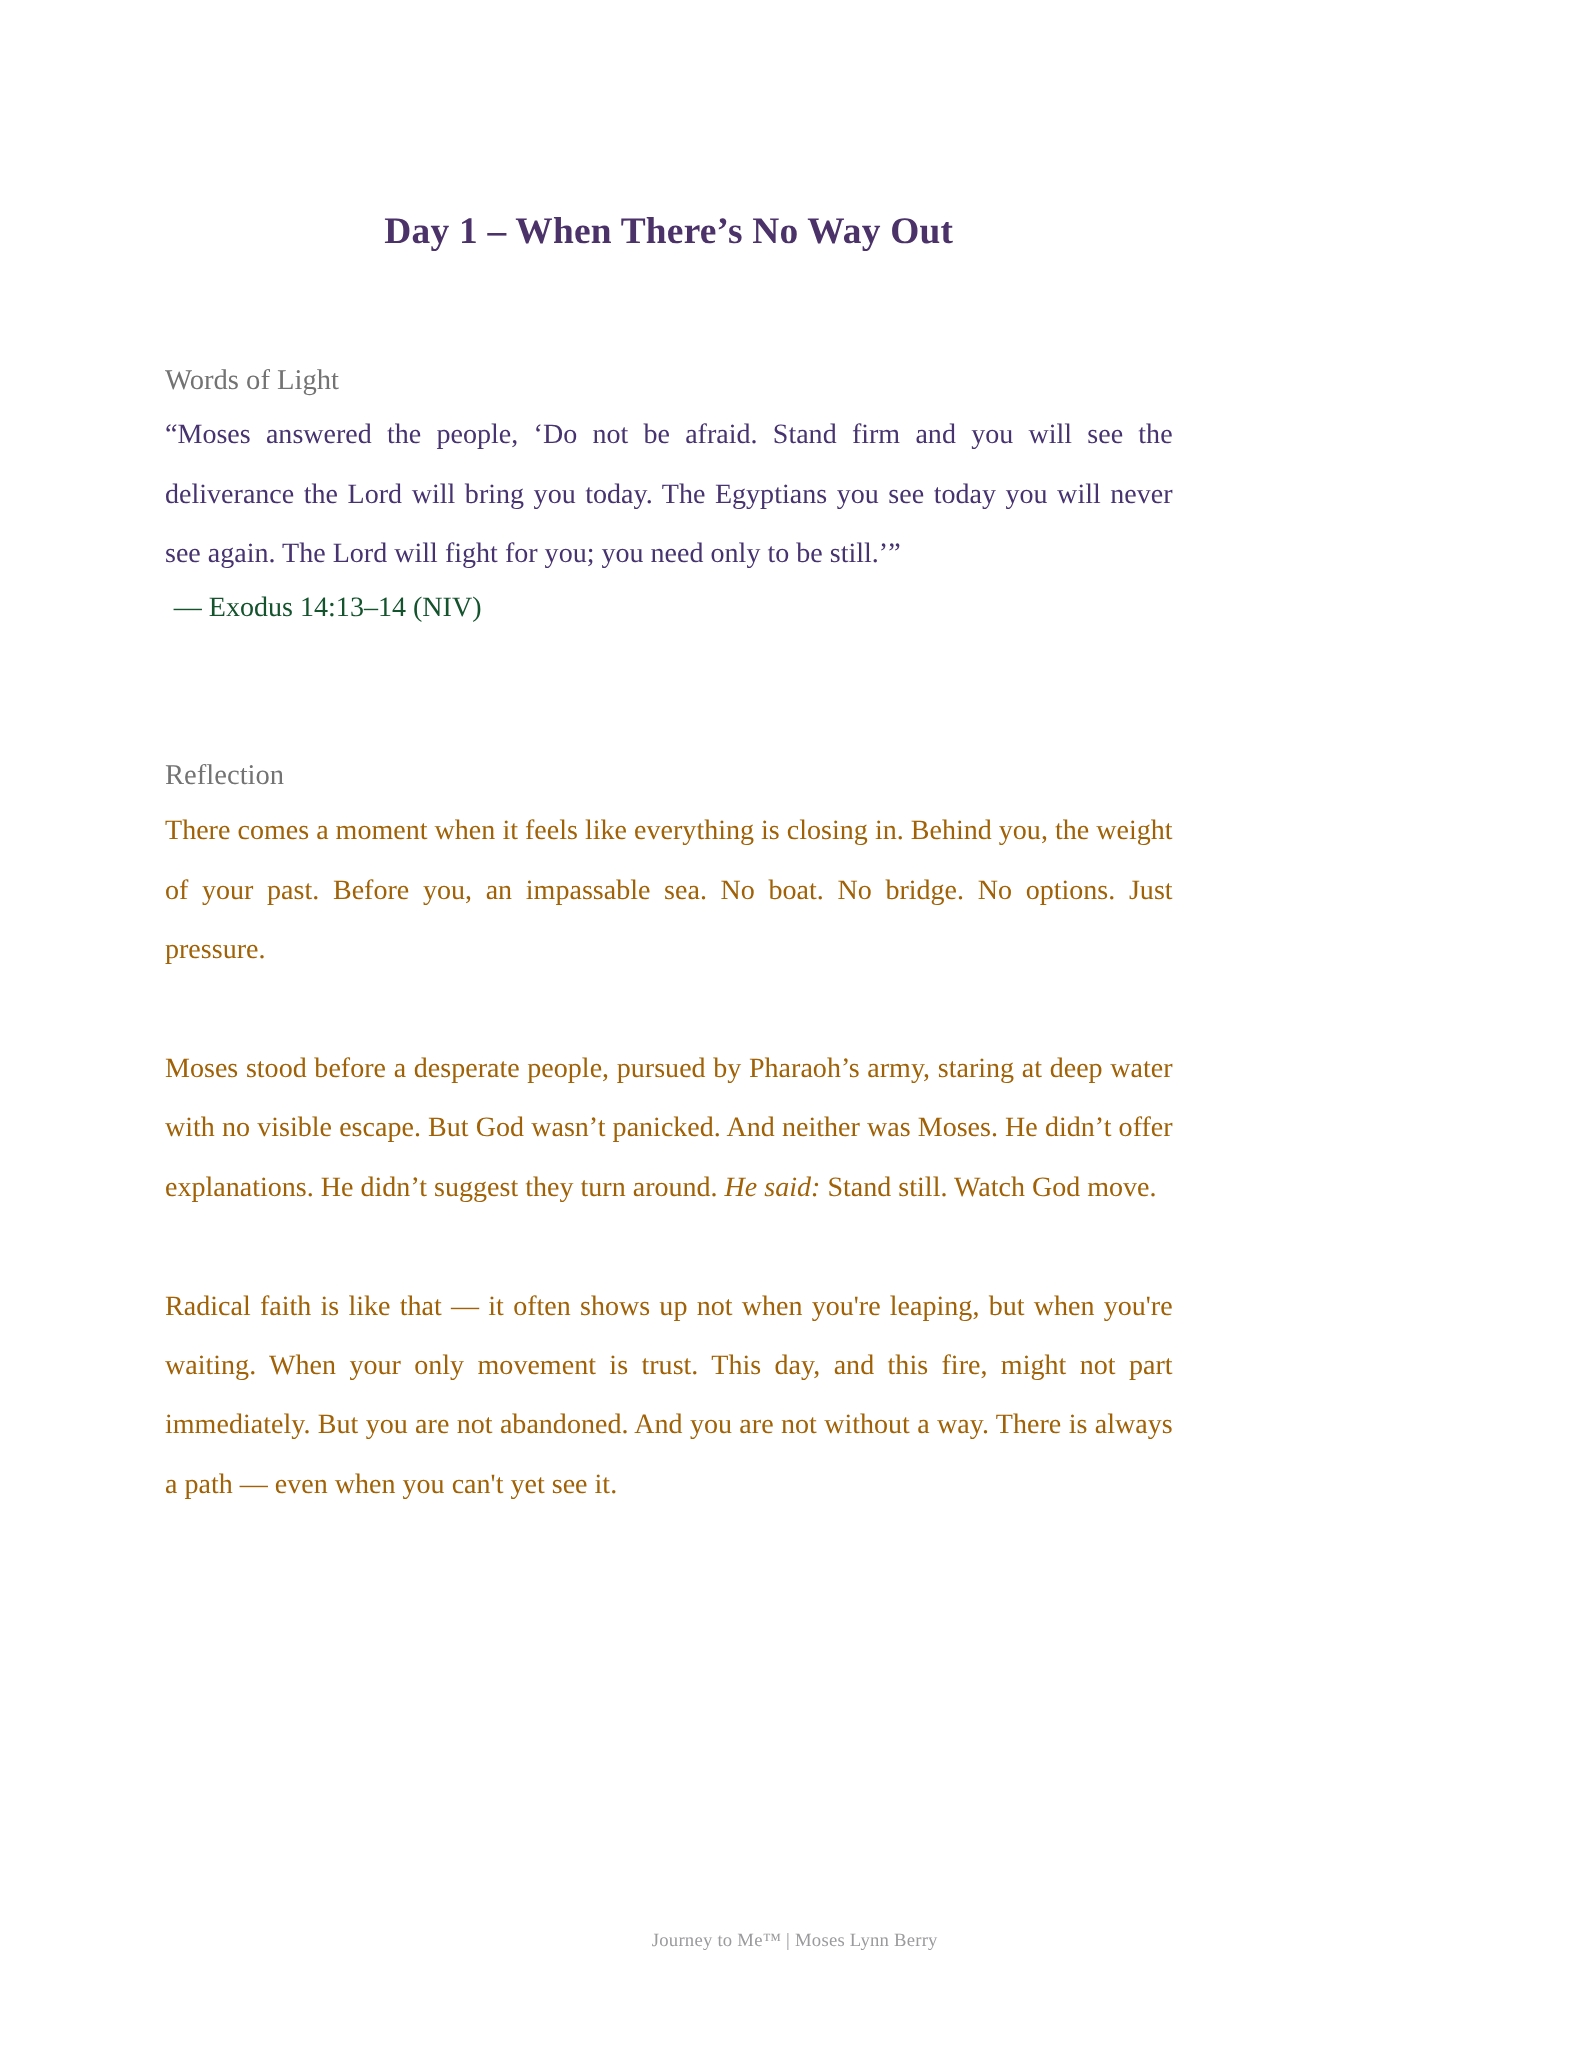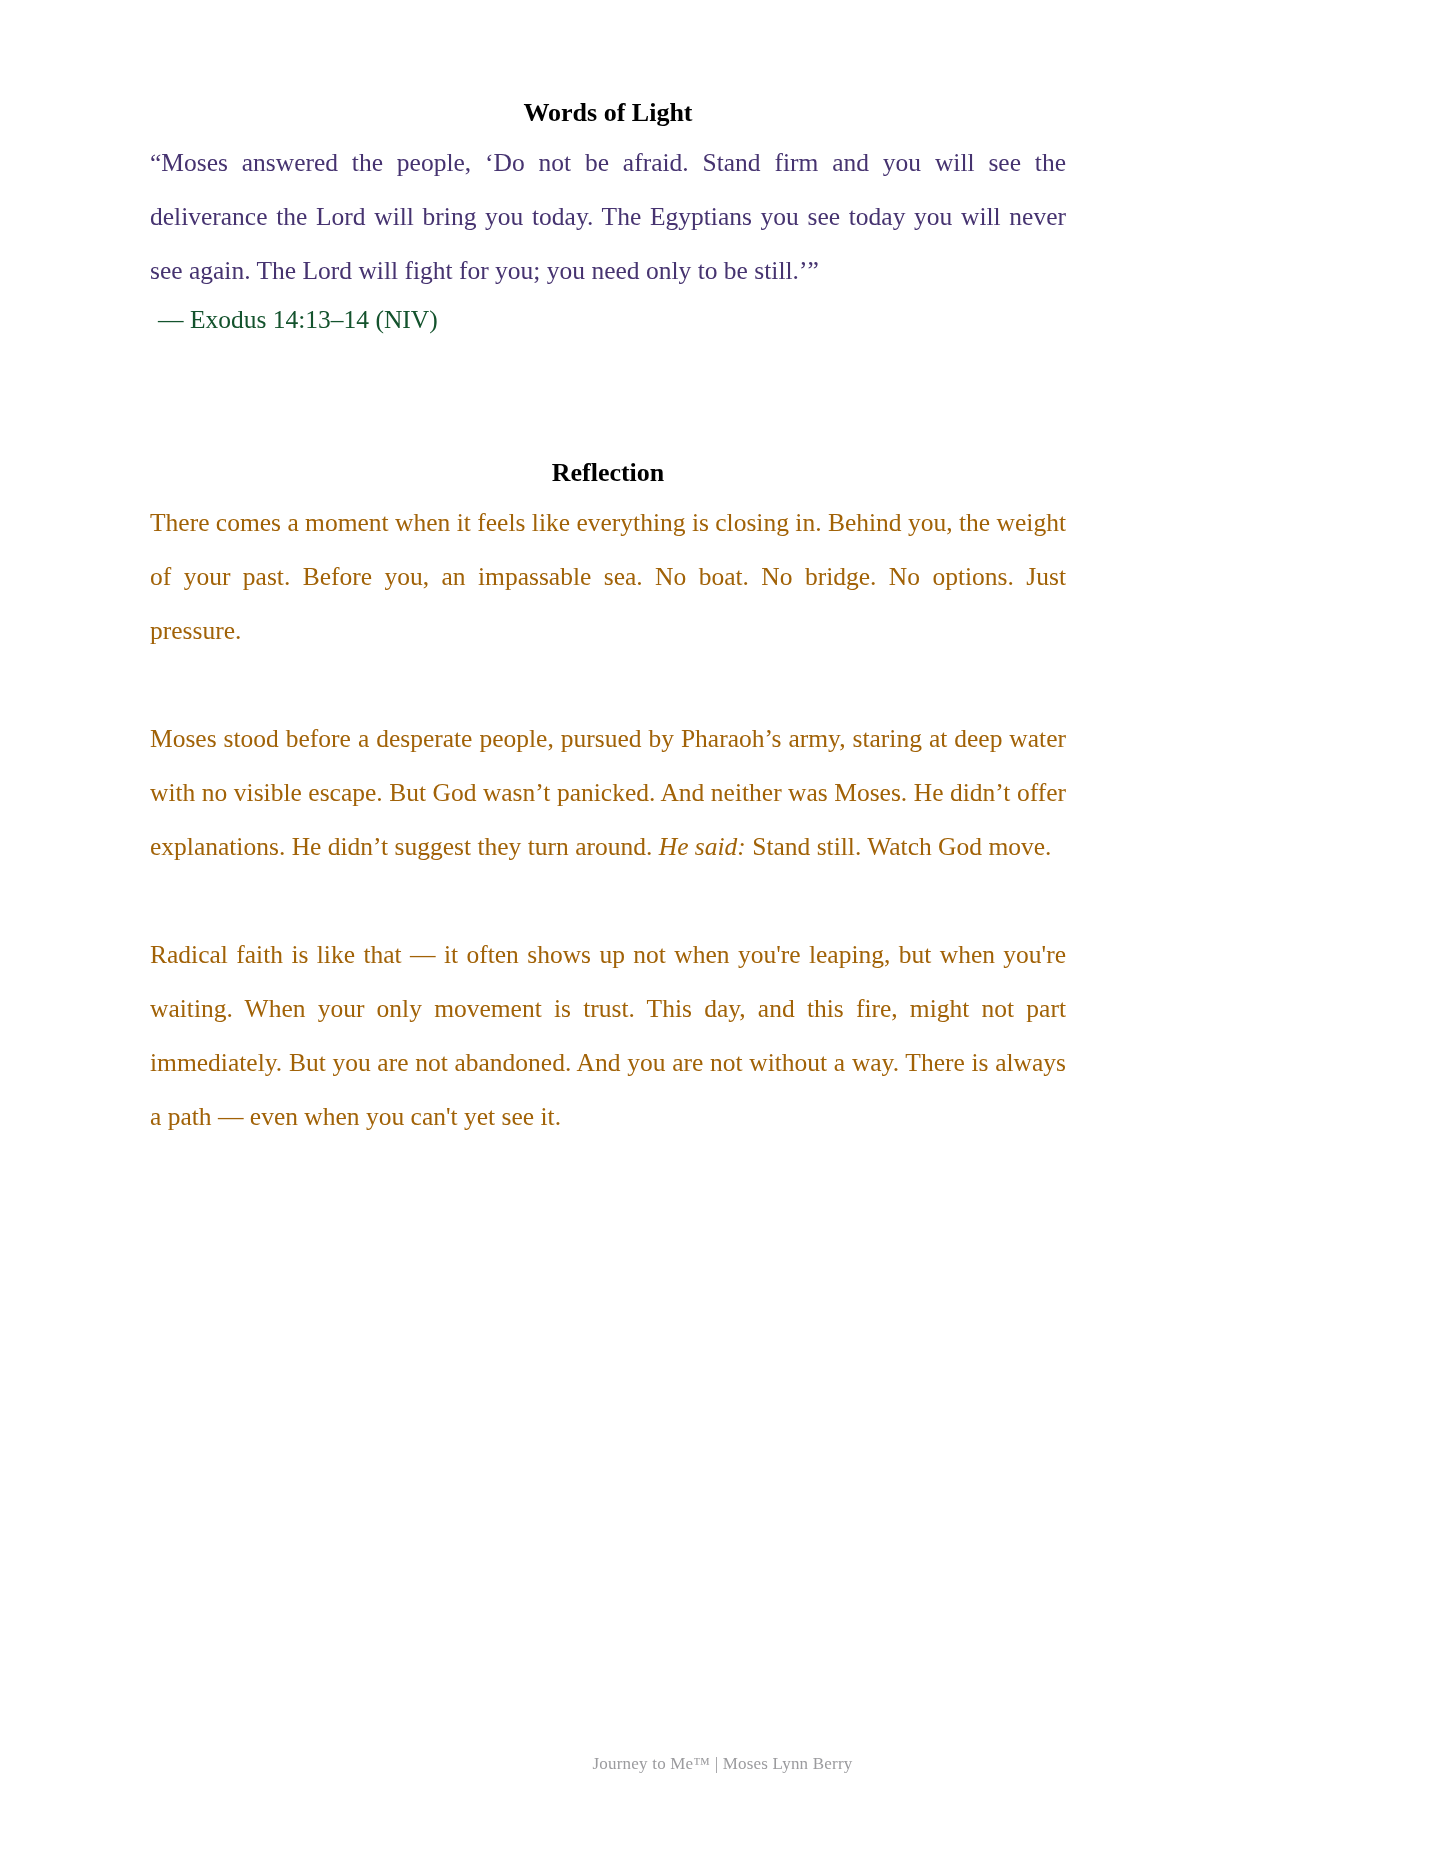--- a/index.html
+++ b/index.html
@@ -38,26 +38,25 @@
     margin: 0;
     padding-top: 190px;
     line-height: 1.25;
   }
 
   .section {
     margin-top: 0;
   }
 
   .section-heading {
-    color: #000000;
+    color: #737373;
     font-size: 26px;
-    font-weight: bold;
+    font-weight: normal;
     line-height: 1.3;
     margin: 0;
-    text-align: center;
   }
 
   .section-words-of-light {
     padding-top: 96px;
   }
 
   .section-reflection {
     padding-top: 115px;
   }
 
@@ -110,20 +109,21 @@
     letter-spacing: 0.2px;
   }
 </style>
 </head>
 <body>
 
 <div class="page">
 
   <div class="content">
 
+    <h1 class="doc-title">Day 1 – When There’s No Way Out</h1>
 
     <div class="section section-words-of-light">
 
       <h2 class="section-heading">Words of Light</h2>
 
       <p class="scripture-quote">“Moses answered the people, ‘Do not be afraid. Stand firm and you will see the deliverance the Lord will bring you today. The Egyptians you see today you will never see again. The Lord will fight for you; you need only to be still.’”</p>
 
       <p class="scripture-citation">— Exodus 14:13–14 (NIV)</p>
     </div>
 

